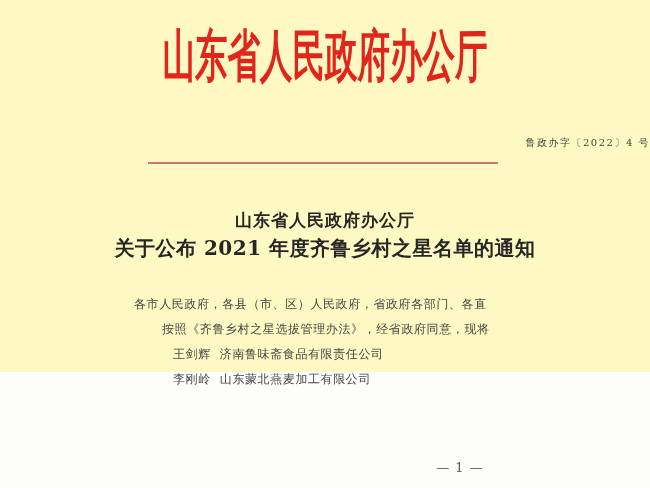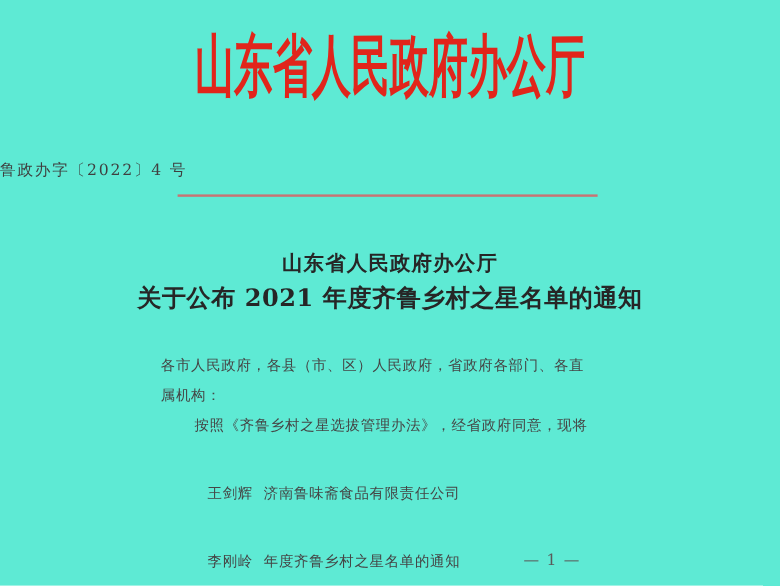--- a/index.html
+++ b/index.html
@@ -4,42 +4,42 @@
 <style>
   html, body { margin: 0; padding: 0; }
   body {
     width: 650px; height: 488px;
     background: #fdfdfc;
     font-family: "DejaVu Serif", serif;
     overflow: hidden;
   }
   .page {
     position: relative;
-    width: 650px; height: 488px;
-    background: #5eead4;
+    width: 650px; height: 372px;
+    background: #fef9c3;
   }
   
   .letterhead {
     position: absolute; left: 0; right: 0; top: 22px;
     text-align: center; white-space: nowrap;
   }
   .letterhead .stretch {
     display: inline-block;
     transform: scaleX(0.58);
     transform-origin: 50% 50%;
     font-size: 56px; line-height: 66px;
     font-weight: 700;
     color: #e1251b;
     letter-spacing: 0;
   }
   
   .doc-number {
     position: absolute; left: 0; right: 0; top: 133px;
-    text-align: left;
-    font-size: 13px; line-height: 20px;
+    text-align: right;
+    font-size: 10px; line-height: 20px;
     color: #3f3f3f;
     letter-spacing: 1.5px;
   }
   
   .divider {
     position: absolute; left: 148px; top: 162px;
     width: 350px; height: 2px;
     background: #c97373;
   }
   
@@ -63,21 +63,21 @@
     width: 390px;
     font-size: 12px;
     color: #454545;
     letter-spacing: 0.6px;
   }
   .bline {
     height: 25px; line-height: 25px;
     white-space: nowrap;
   }
   .bline.indent { padding-left: 28px; }
-  .bline.list-row { padding-left: 39px; margin-top: 32px; }
+  .bline.list-row { padding-left: 39px; }
   .list-row .star-name { margin-right: 9px; }
   
   .page-number {
     position: absolute; left: 430px; top: 460px;
     width: 60px; text-align: center;
     font-size: 13px; line-height: 16px;
     color: #5a5a5a;
     letter-spacing: 1px;
     white-space: nowrap;
   }
@@ -94,26 +94,25 @@
   <div class="doc-number">鲁政办字〔2022〕4 号</div>
 
   <div class="divider"></div>
 
   <div class="title-line1">山东省人民政府办公厅</div>
 
   <div class="title-line2">关于公布 2021 年度齐鲁乡村之星名单的通知</div>
 
   <div class="body-text">
     <div class="bline">各市人民政府，各县（市、区）人民政府，省政府各部门、各直</div>
-    <div class="bline">属机构：</div>
     <div class="bline indent">按照《齐鲁乡村之星选拔管理办法》，经省政府同意，现将</div>
 
     <div class="bline list-row">
       <span class="star-name">王剑辉</span><span class="star-company">济南鲁味斋食品有限责任公司</span>
     </div>
     <div class="bline list-row">
-      <span class="star-name">李刚岭</span><span class="star-company">年度齐鲁乡村之星名单的通知</span>
+      <span class="star-name">李刚岭</span><span class="star-company">山东蒙北燕麦加工有限公司</span>
     </div>
   </div>
 
   <div class="page-number">— 1 —</div>
 
 </div>
 
 </body></html>

